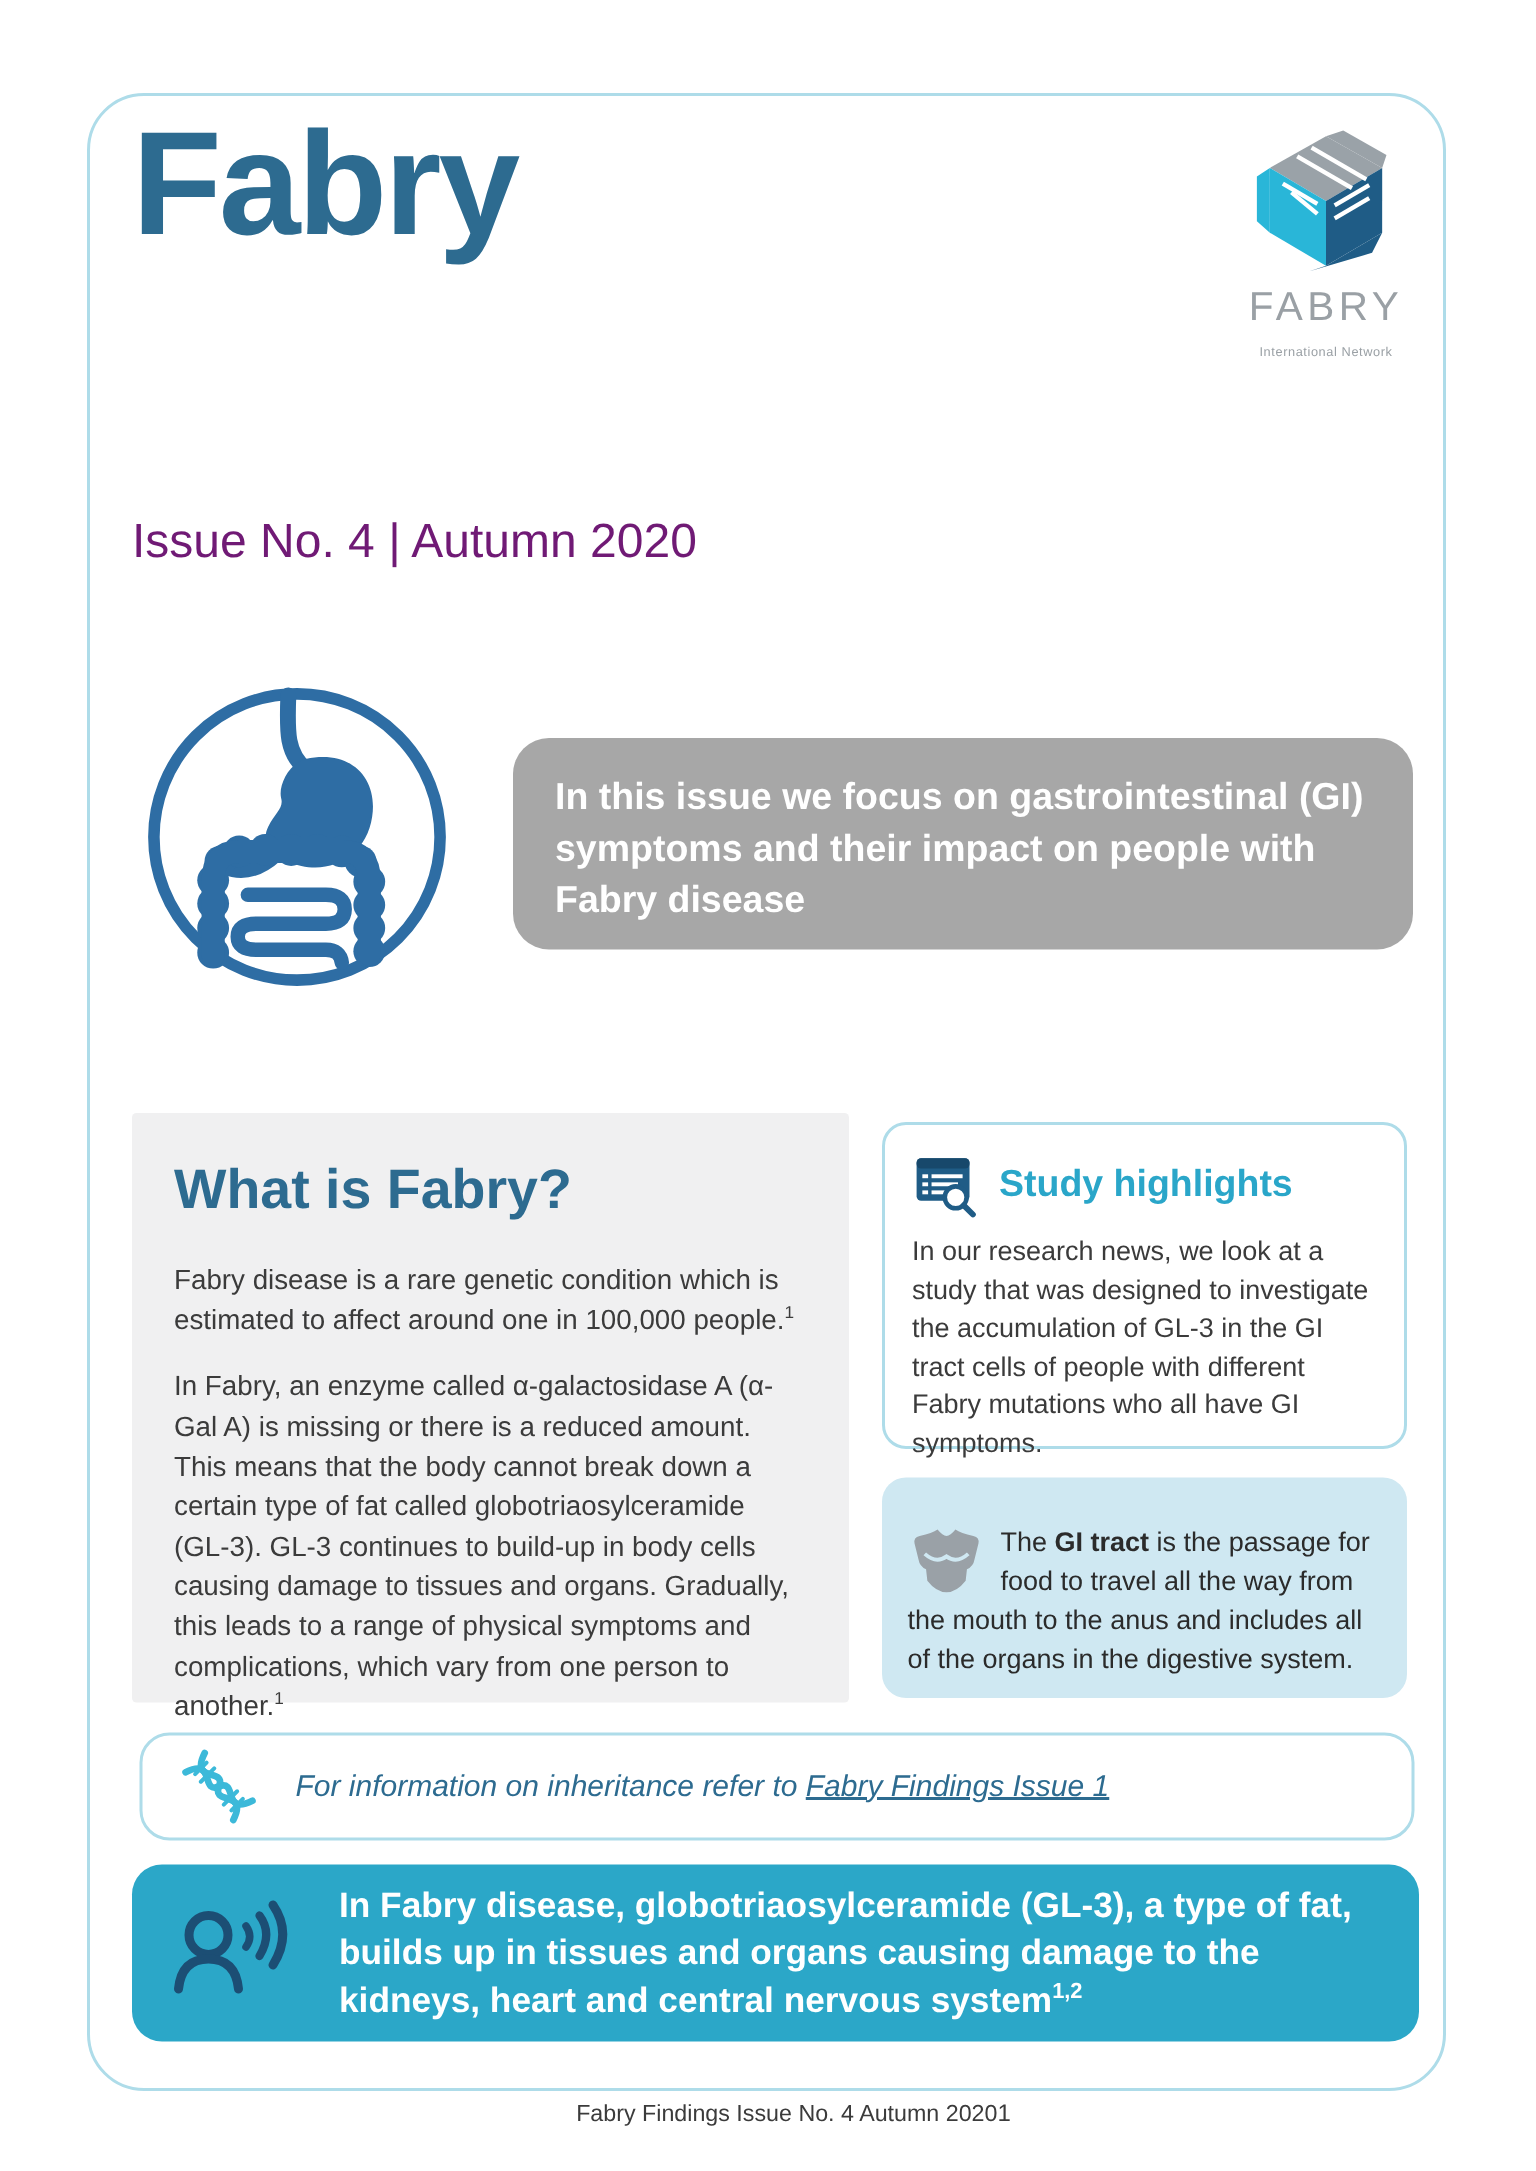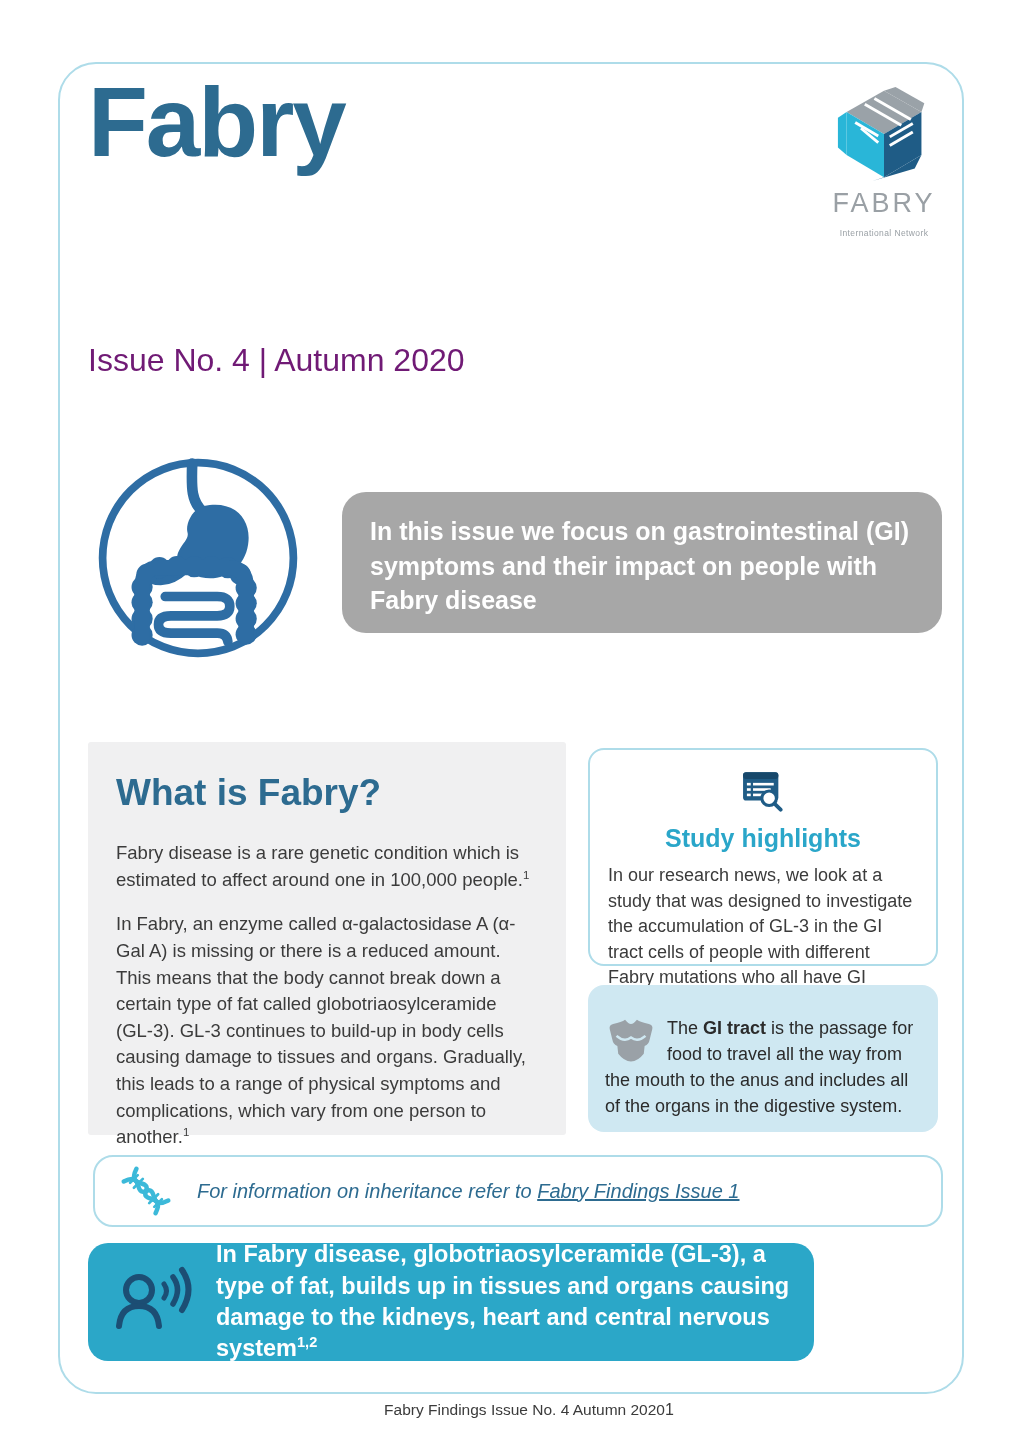--- a/index.html
+++ b/index.html
@@ -35,44 +35,44 @@
     background:#f0f0f1; border-radius:3px; padding:30px 28px;
   }
   .what-panel h2 { font-size:37px; color:#2d6b90; font-weight:bold; margin-bottom:26px; }
   .what-panel p { font-size:18.5px; color:#3b3b3b; line-height:1.44; margin-bottom:18px; }
   sup { font-size:0.62em; vertical-align:super; line-height:0; }
   
   .study-panel {
     position:absolute; left:588px; top:748px; width:350px; height:218px;
     background:#ffffff; border:2px solid #aedce9; border-radius:16px; padding:16px 18px;
   }
-  .study-head { display:flex; align-items:center; gap:12px;flex-direction:column; }
+  .study-head { display:flex; align-items:center; gap:12px; }
   .study-head .h { font-size:25px; font-weight:bold; color:#2aa6c9; }
   .study-body { font-size:18px; color:#3b3b3b; line-height:1.42; margin-top:10px; }
   
   .gitract-box {
     position:absolute; left:588px; top:985px; width:350px; height:147px;
     background:#cfe8f2; border-radius:16px; padding:31px 17px;
     font-size:18px; color:#2b2b2b; line-height:1.44;
   }
   .gitract-box .torso { float:left; width:52px; height:46px; margin:2px 10px 2px 0; }
   
   .note-bar {
     position:absolute; left:93px; top:1155px; width:850px; height:72px;
     background:#ffffff; border:2px solid #aedce9; border-radius:20px;
     display:flex; align-items:center; padding:0 20px;
   }
   .note-bar .dna { width:54px; height:56px; margin:0 24px 0 4px; flex:0 0 auto; }
   .note-text { font-style:italic; font-size:20px; color:#2d6b90; }
   .note-text a { color:#2d6b90; text-decoration:underline; cursor:pointer; }
   
   .key-banner {
-    position:absolute; left:88px; top:1243px; width:726px; height:118px;
+    position:absolute; left:88px; top:1243px; width:858px; height:118px;
     background:#2ba7c8; border-radius:20px; display:flex; align-items:center;
-    padding:12px 22px; gap:20px;
+    padding:12px 22px; gap:30px;
   }
   .key-banner .person { width:86px; height:84px; flex:0 0 auto; }
   .key-text { color:#ffffff; font-weight:bold; font-size:23.5px; line-height:1.34; width:700px; }
   
   .footer {
     position:absolute; left:104px; top:1401px; width:850px;
     display:flex; justify-content:center; align-items:baseline;
     font-size:15.5px; color:#3b3b3b;
   }
   .footer .pagenum { font-size:16px; }

